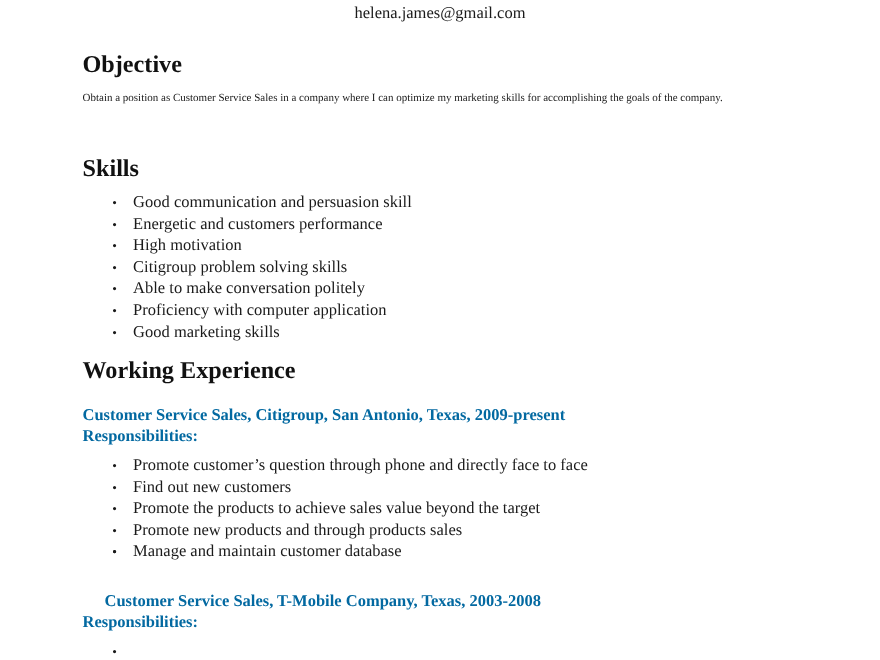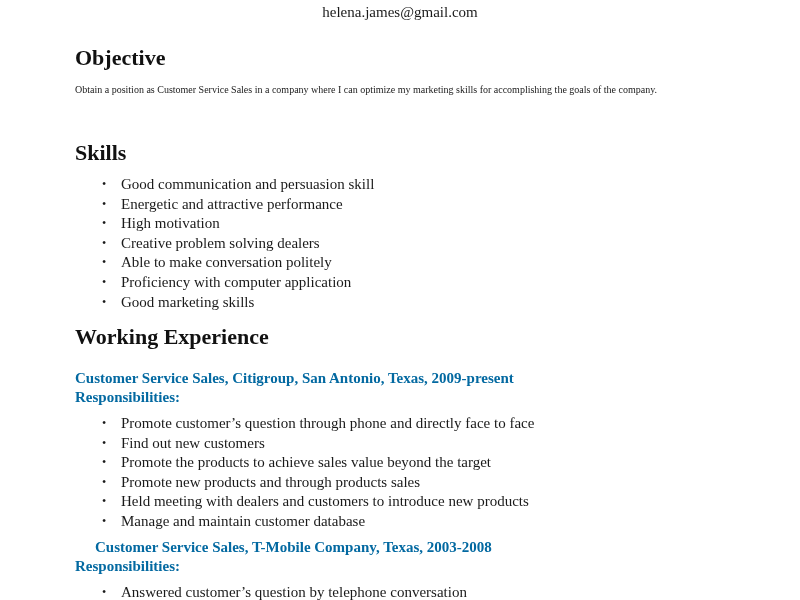--- a/index.html
+++ b/index.html
@@ -40,40 +40,40 @@
 <div class="page">
 
   <div class="email">helena.james@gmail.com</div>
 
   <h2 class="h2" style="top:45px;">Objective</h2>
   <p class="para" style="top:80px;">Obtain a position as Customer Service Sales in a company where I can optimize my marketing skills for accomplishing the goals of the company.</p>
 
   <h2 class="h2" style="top:140px;">Skills</h2>
   <ul class="list" style="top:175px;">
     <li><span class="bullet">•</span><span>Good communication and persuasion skill</span></li>
-    <li><span class="bullet">•</span><span>Energetic and attractive performance</span></li>
+    <li><span class="bullet">•</span><span>Energetic and customers performance</span></li>
     <li><span class="bullet">•</span><span>High motivation</span></li>
-    <li><span class="bullet">•</span><span>Creative problem solving dealers</span></li>
+    <li><span class="bullet">•</span><span>Citigroup problem solving skills</span></li>
     <li><span class="bullet">•</span><span>Able to make conversation politely</span></li>
     <li><span class="bullet">•</span><span>Proficiency with computer application</span></li>
     <li><span class="bullet">•</span><span>Good marketing skills</span></li>
   </ul>
 
   <h2 class="h2" style="top:324px;">Working Experience</h2>
 
   <div class="job" style="top:369px;">Customer Service Sales, Citigroup, San Antonio, Texas, 2009-present</div>
   <div class="job" style="top:388px;">Responsibilities:</div>
   <ul class="list" style="top:414px;">
     <li><span class="bullet">•</span><span>Promote customer’s question through phone and directly face to face</span></li>
     <li><span class="bullet">•</span><span>Find out new customers</span></li>
     <li><span class="bullet">•</span><span>Promote the products to achieve sales value beyond the target</span></li>
     <li><span class="bullet">•</span><span>Promote new products and through products sales</span></li>
-    <li><span class="bullet">•</span><span>Held meeting with dealers and customers to introduce new products</span></li>
+    <li><span class="bullet">•</span></li>
     <li><span class="bullet">•</span><span>Manage and maintain customer database</span></li>
   </ul>
 
   <div class="job" style="top:538px;margin-left:20px;">Customer Service Sales, T-Mobile Company, Texas, 2003-2008</div>
   <div class="job" style="top:557px;">Responsibilities:</div>
   <ul class="list" style="top:583px;">
-    <li><span class="bullet">•</span><span>Answered customer’s question by telephone conversation</span></li>
+    <li><span class="bullet">•</span></li>
   </ul>
 
 </div>
 
 </body></html>

